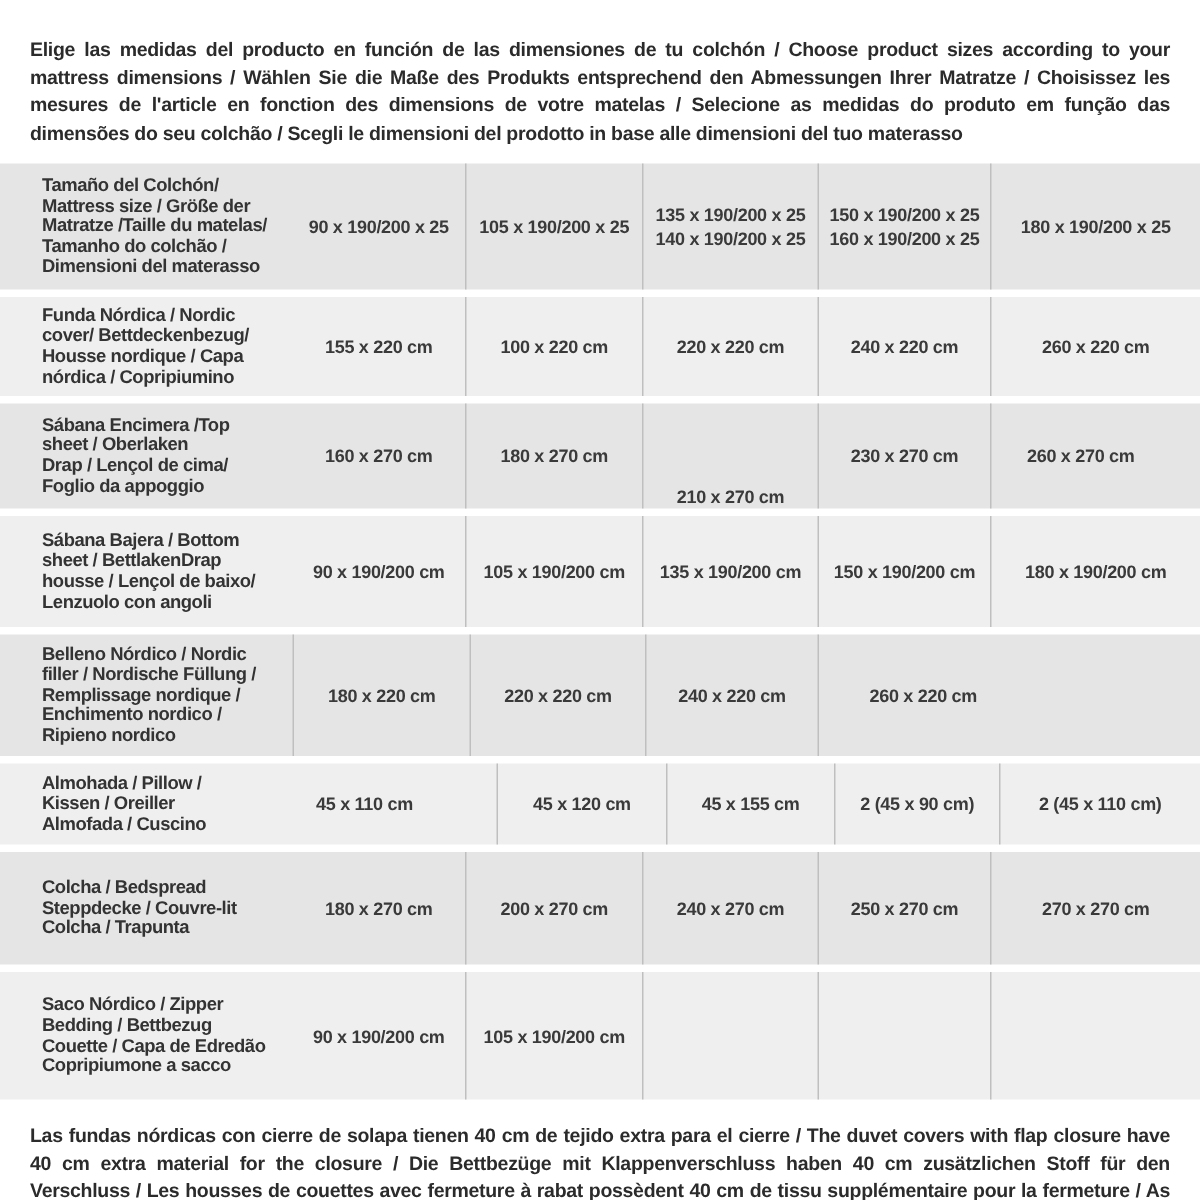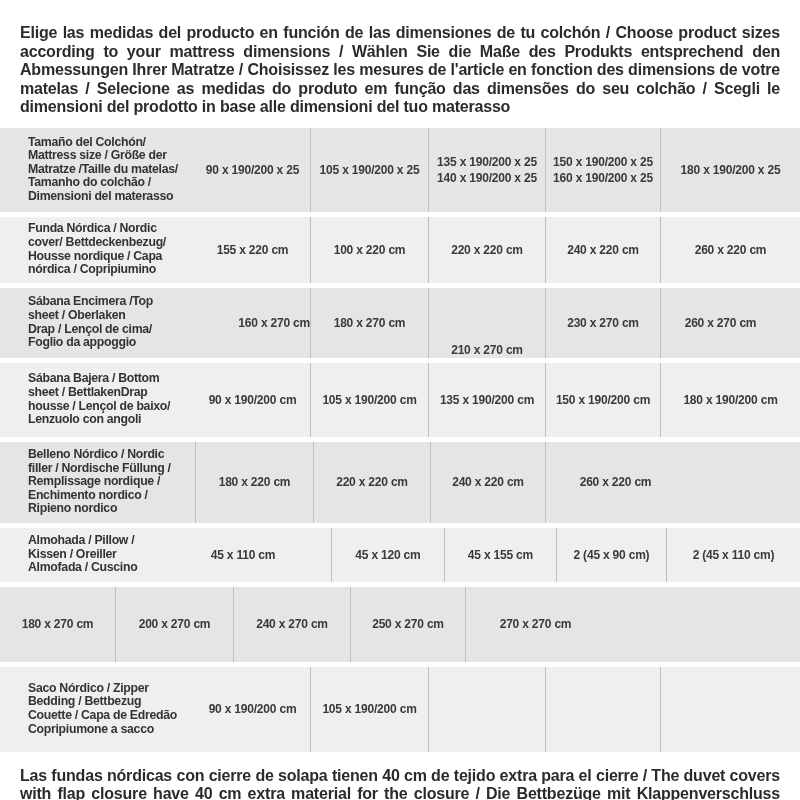--- a/index.html
+++ b/index.html
@@ -15,21 +15,21 @@
 
   .page {
     width: 800px;
     height: 800px;
     background: #ffffff;
     color: #2e2e2e;
   }
 
   .note {
     font-weight: bold;
-    font-size: 16px;
+    font-size: 13px;
     line-height: 18.5px;
     text-align: justify;
     color: #2b2b2b;
     margin: 0;
     padding: 0 20px;
     letter-spacing: -0.2px;
   }
   .note.top { padding-top: 24px; }
   .note.bottom { padding-top: 10px; }
 
@@ -142,21 +142,21 @@
           <span class="value-line">260 x 220 cm</span>
         </div>
       </div>
       <div class="t-row shade-a" style="min-height: 70px;">
         <div class="cell label-cell">
           <span class="label-line">Sábana Encimera /Top</span>
           <span class="label-line">sheet / Oberlaken</span>
           <span class="label-line">Drap / Lençol de cima/</span>
           <span class="label-line">Foglio da appoggio</span>
         </div>
-        <div class="cell data-cell" style="width: 115px; align-items: flex-end;">
+        <div class="cell data-cell" style="width: 115px;">
           <span class="value-line">160 x 270 cm</span>
         </div>
         <div class="cell data-cell divided" style="width: 118px;">
           <span class="value-line">180 x 270 cm</span>
         </div>
         <div class="cell data-cell divided" style="width: 117px; justify-content: flex-end;">
           <span class="value-line">210 x 270 cm</span>
         </div>
         <div class="cell data-cell divided" style="width: 115px;">
           <span class="value-line">230 x 270 cm</span>
@@ -225,20 +225,25 @@
           <span class="value-line">45 x 155 cm</span>
         </div>
         <div class="cell data-cell divided" style="width: 115px;">
           <span class="value-line">2 (45 x 90 cm)</span>
         </div>
         <div class="cell data-cell divided" style="width: 140px;">
           <span class="value-line">2 (45 x 110 cm)</span>
         </div>
       </div>
       <div class="t-row shade-a" style="min-height: 75px;">
+        <div class="cell label-cell">
+          <span class="label-line">Colcha / Bedspread</span>
+          <span class="label-line">Steppdecke / Couvre-lit</span>
+          <span class="label-line">Colcha / Trapunta</span>
+        </div>
         <div class="cell data-cell" style="width: 115px;">
           <span class="value-line">180 x 270 cm</span>
         </div>
         <div class="cell data-cell divided" style="width: 118px;">
           <span class="value-line">200 x 270 cm</span>
         </div>
         <div class="cell data-cell divided" style="width: 117px;">
           <span class="value-line">240 x 270 cm</span>
         </div>
         <div class="cell data-cell divided" style="width: 115px;">

